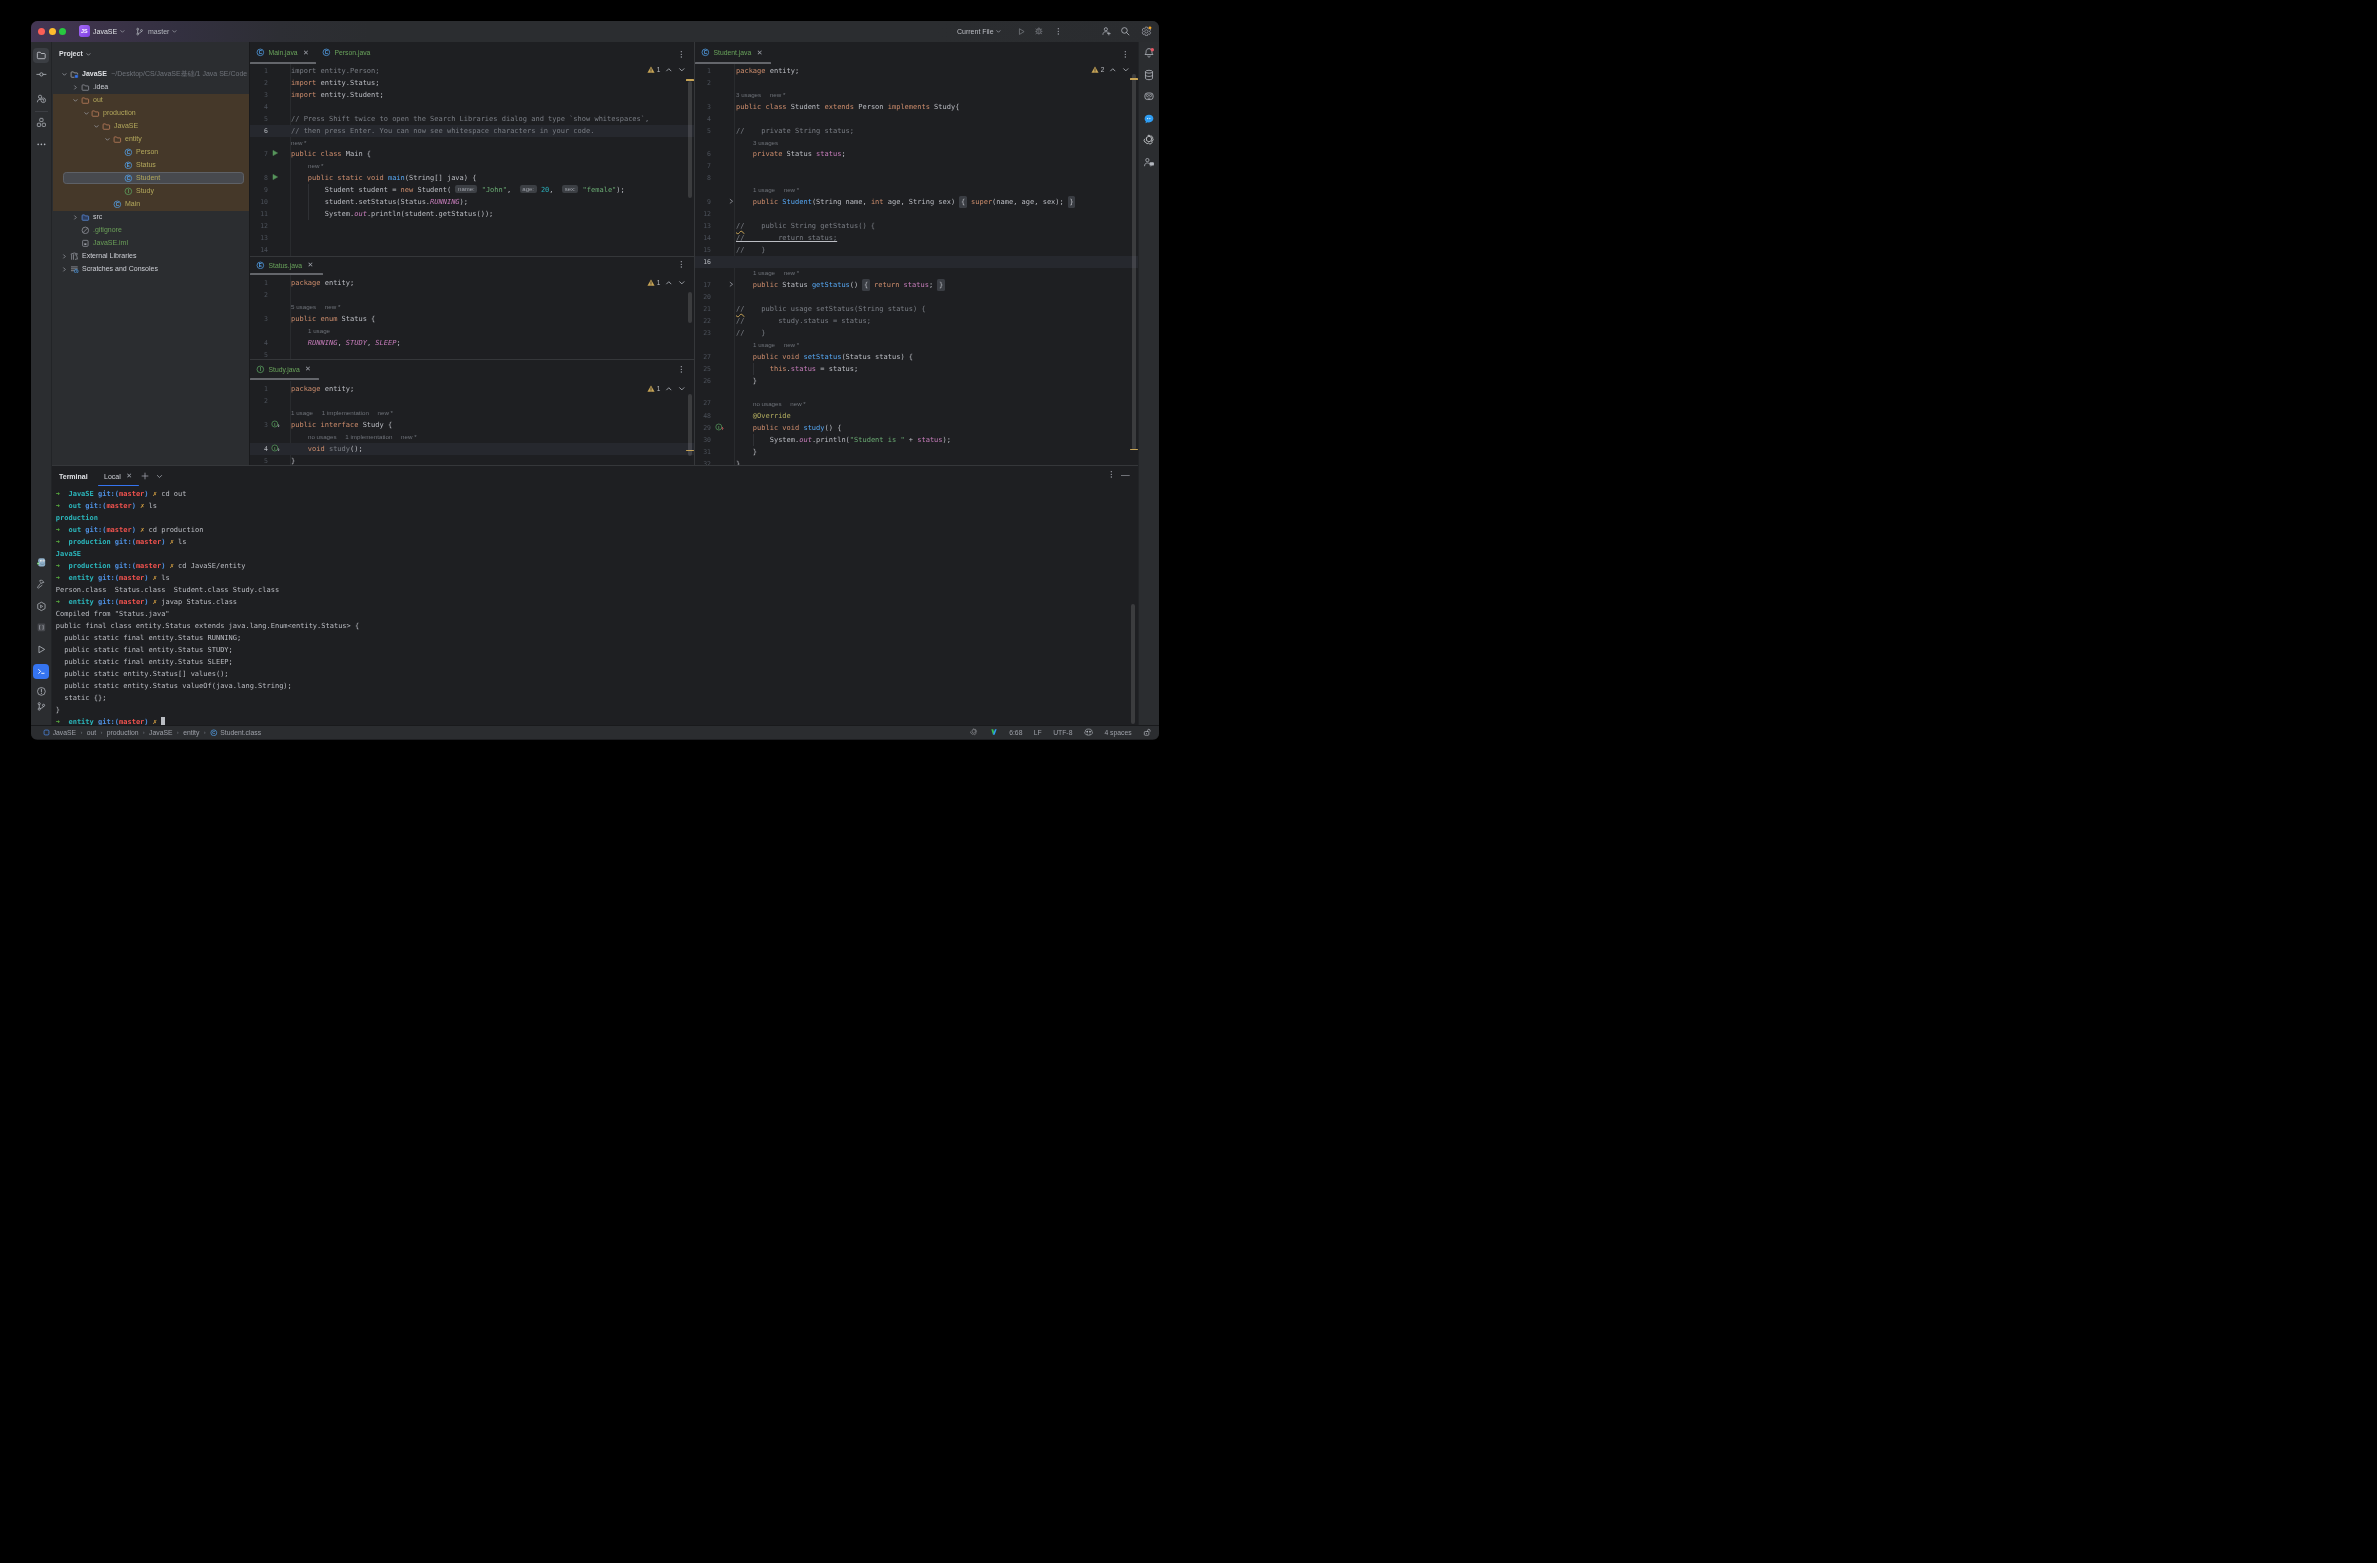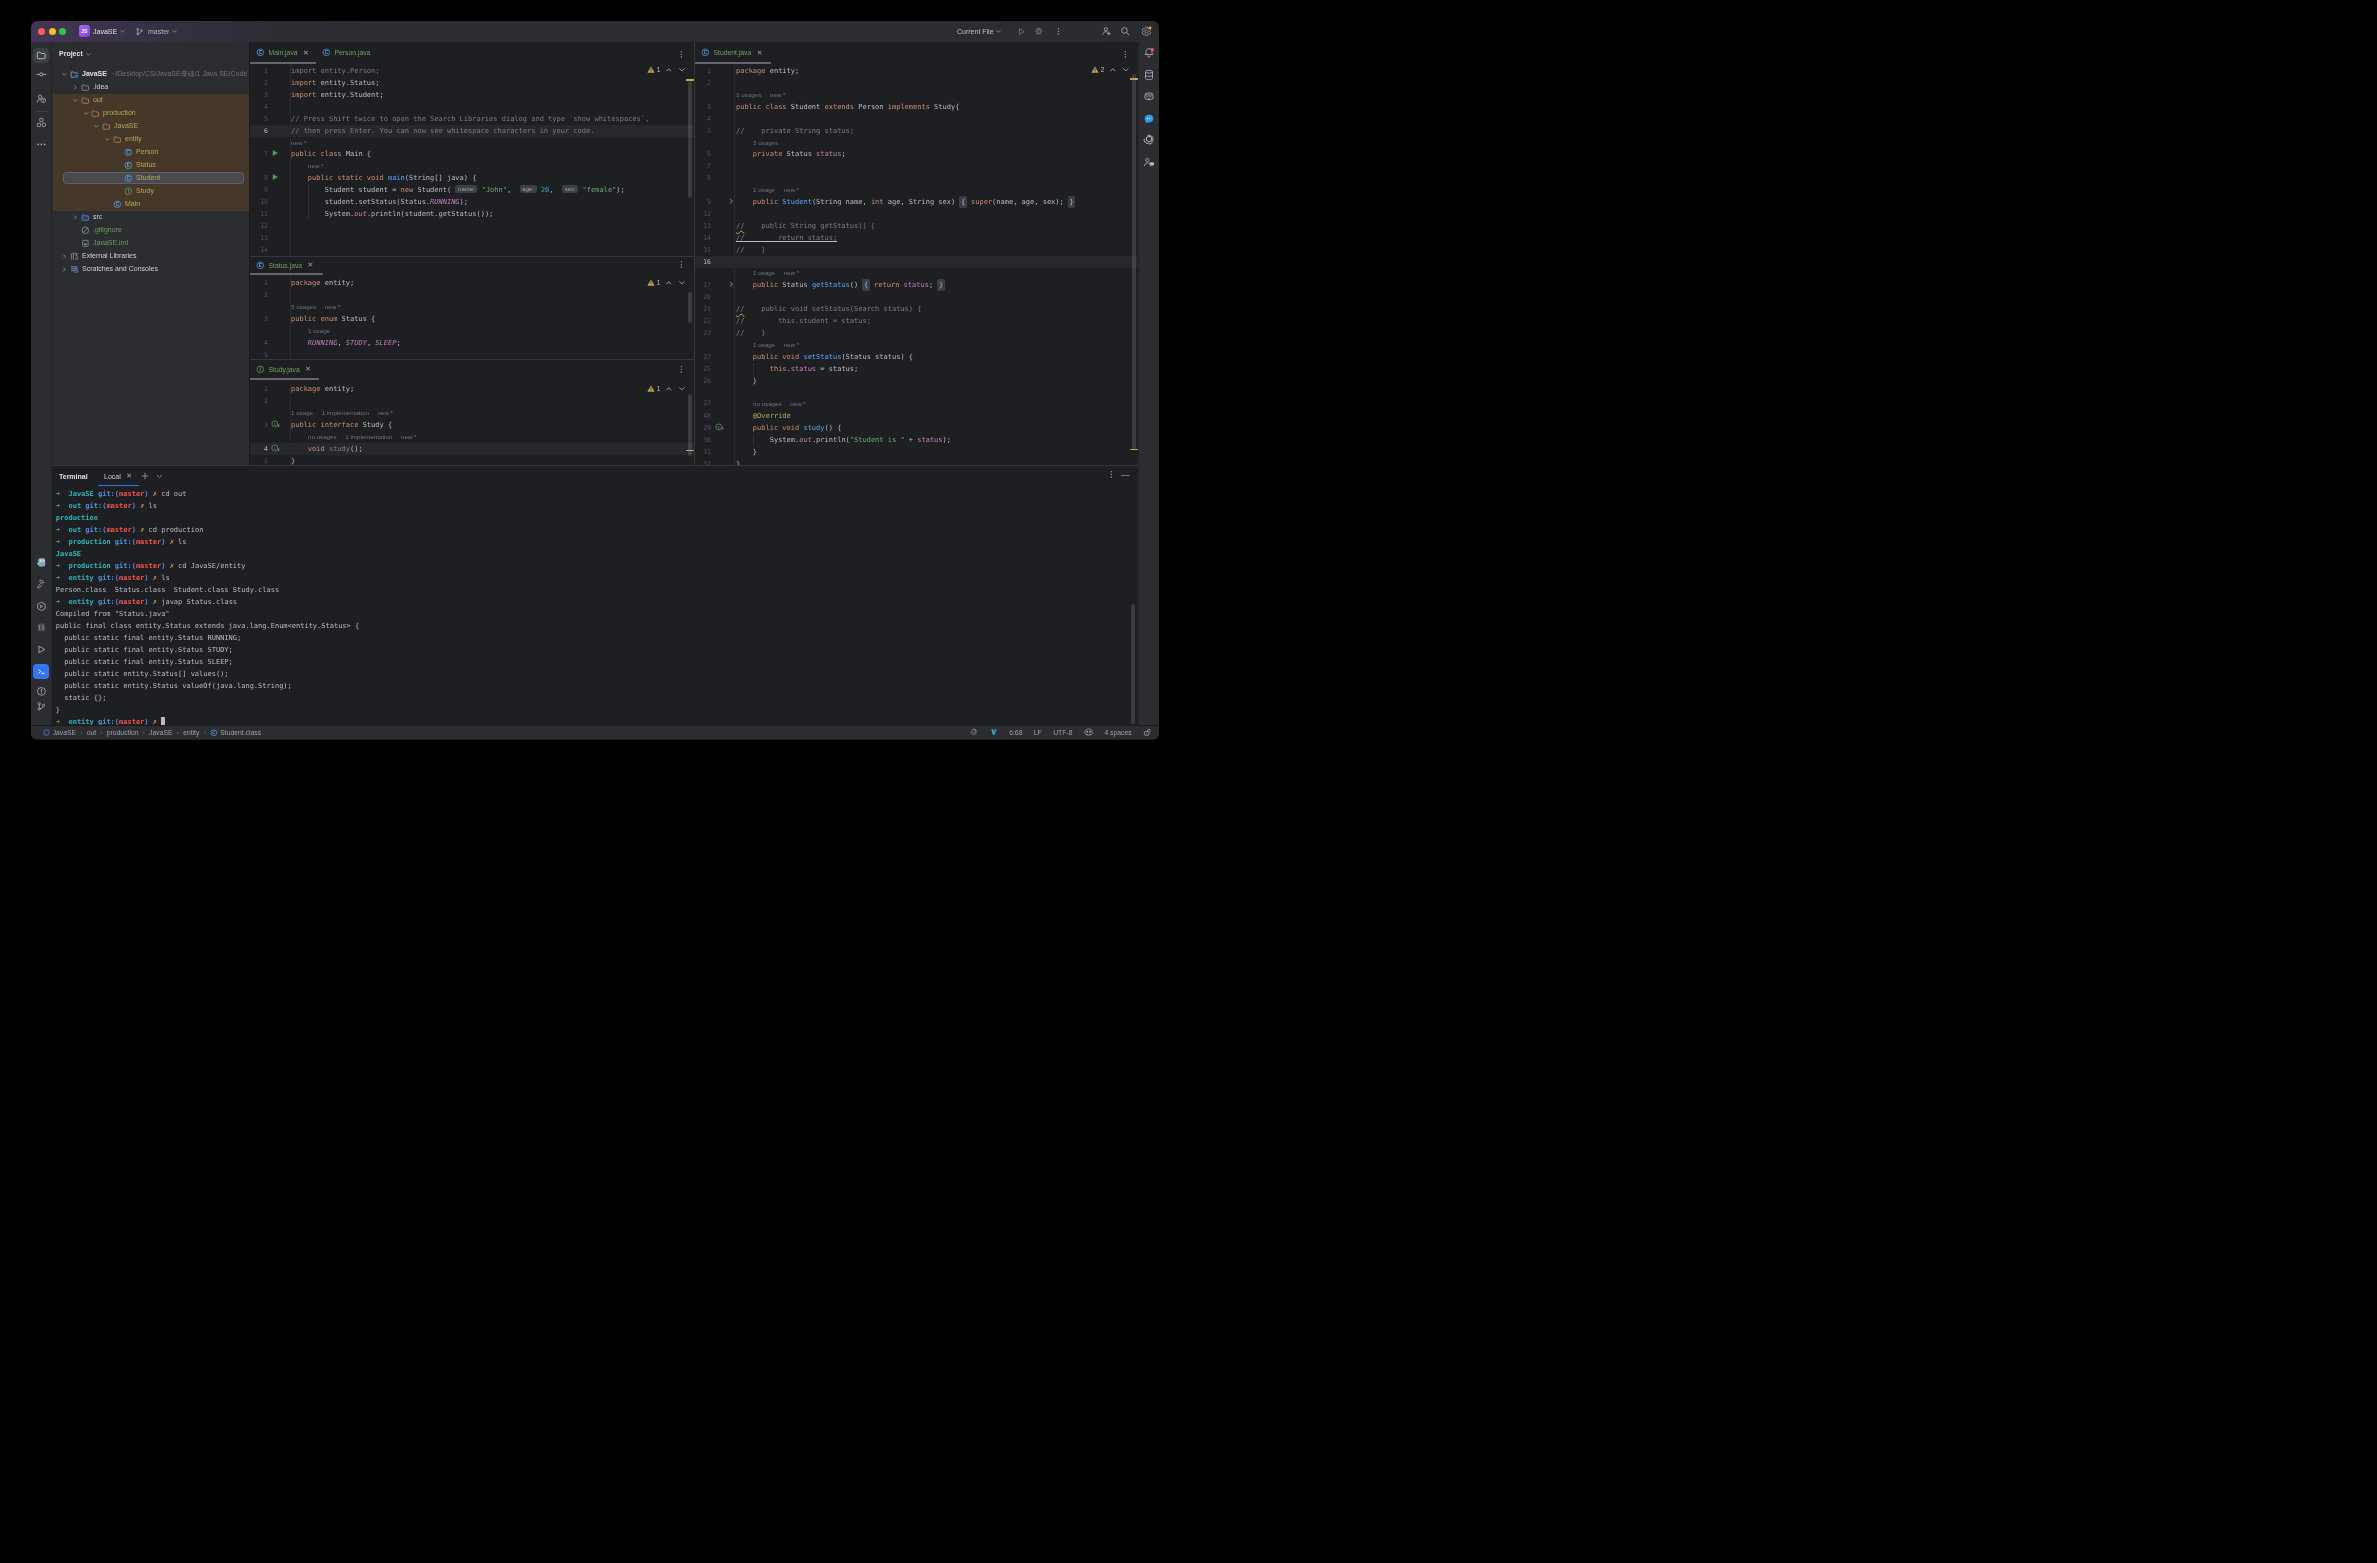--- a/index.html
+++ b/index.html
@@ -710,22 +710,22 @@
         <div class="row" style="top: 144px; position: absolute; left: 0px; width: 100%;"><span class="lnum" style="width: 16px;">12</span><span class="codeline" style="left: 41px;"></span></div>
         <div class="row" style="top: 156px; position: absolute; left: 0px; width: 100%;"><span class="lnum" style="width: 16px;">13</span><span class="codeline" style="left: 41px;"><span class="w">//</span><span class="c">    public String getStatus() {</span></span></div>
         <div class="row" style="top: 168px; position: absolute; left: 0px; width: 100%;"><span class="lnum" style="width: 16px;">14</span><span class="codeline" style="left: 41px; text-decoration: underline;"><span class="c">//        return status;</span></span></div>
         <div class="row" style="top: 180px; position: absolute; left: 0px; width: 100%;"><span class="lnum" style="width: 16px;">15</span><span class="codeline" style="left: 41px;"><span class="c">//    }</span></span></div>
         <div class="row cur" style="top: 192px; position: absolute; left: 0px; width: 100%;"><span class="lnum" style="width: 16px;">16</span><span class="codeline" style="left: 41px;"></span></div>
         <div class="row" style="top: 203px; position: absolute; left: 0px; width: 100%;"><span class="codeline" style="left: 58px;"><span class="inl">1 usage</span><span class="inl">new *</span></span></div>
         <div class="row" style="top: 215px; position: absolute; left: 0px; width: 100%;"><span class="lnum" style="width: 16px;">17</span><span class="gicon" style="left: 33px; top: 2.7px;"><svg width="6.5" height="6.5" viewBox="0 0 12 12" fill="none">
               <path d="M4 2.5 8.5 6 4 9.5" stroke="#9DA0A8" stroke-width="1.4" fill="none" stroke-linecap="round" stroke-linejoin="round"></path>
             </svg></span><span class="codeline" style="left: 41px;"><span class="t">    </span><span class="k">public</span><span class="t"> Status </span><span class="m">getStatus</span><span class="t">() </span><span class="fold">{</span><span class="t"> </span><span class="k">return</span><span class="t"> </span><span class="p">status</span><span class="t">; </span><span class="fold">}</span></span></div>
         <div class="row" style="top: 227px; position: absolute; left: 0px; width: 100%;"><span class="lnum" style="width: 16px;">20</span><span class="codeline" style="left: 41px;"></span></div>
-        <div class="row" style="top: 239px; position: absolute; left: 0px; width: 100%;"><span class="lnum" style="width: 16px;">21</span><span class="codeline" style="left: 41px;"><span class="w">//</span><span class="c">    public void setStatus(Search status) {</span></span></div>
-        <div class="row" style="top: 251px; position: absolute; left: 0px; width: 100%;"><span class="lnum" style="width: 16px;">22</span><span class="codeline" style="left: 41px;"><span class="c">//        this.student = status;</span></span></div>
+        <div class="row" style="top: 239px; position: absolute; left: 0px; width: 100%;"><span class="lnum" style="width: 16px;">21</span><span class="codeline" style="left: 41px;"><span class="w">//</span><span class="c">    public usage setStatus(String status) {</span></span></div>
+        <div class="row" style="top: 251px; position: absolute; left: 0px; width: 100%;"><span class="lnum" style="width: 16px;">22</span><span class="codeline" style="left: 41px;"><span class="c">//        study.status = status;</span></span></div>
         <div class="row" style="top: 263px; position: absolute; left: 0px; width: 100%;"><span class="lnum" style="width: 16px;">23</span><span class="codeline" style="left: 41px;"><span class="c">//    }</span></span></div>
         <div class="row" style="top: 275px; position: absolute; left: 0px; width: 100%;"><span class="codeline" style="left: 58px;"><span class="inl">1 usage</span><span class="inl">new *</span></span></div>
         <div class="row" style="top: 287px; position: absolute; left: 0px; width: 100%;"><span class="lnum" style="width: 16px;">27</span><span class="codeline" style="left: 41px;"><span class="t">    </span><span class="k">public void</span><span class="m"> setStatus</span><span class="t">(Status status) {</span></span></div>
         <div class="row" style="top: 299px; position: absolute; left: 0px; width: 100%;"><span class="lnum" style="width: 16px;">25</span><span class="codeline" style="left: 41px;"><span class="t">        </span><span class="k">this</span><span class="t">.</span><span class="p">status</span><span class="t"> = status;</span></span></div>
         <div class="row" style="top: 311px; position: absolute; left: 0px; width: 100%;"><span class="lnum" style="width: 16px;">26</span><span class="codeline" style="left: 41px;"><span class="t">    }</span></span></div>
         <div class="row" style="top: 333px; position: absolute; left: 0px; width: 100%;"><span class="lnum" style="width: 16px;">27</span><span class="codeline" style="left: 41px;"></span></div>
         <div class="row" style="top: 334px; position: absolute; left: 0px; width: 100%;"><span class="codeline" style="left: 58px;"><span class="inl">no usages</span><span class="inl">new *</span></span></div>
         <div class="row" style="top: 346px; position: absolute; left: 0px; width: 100%;"><span class="lnum" style="width: 16px;">48</span><span class="codeline" style="left: 41px;"><span class="t">    </span><span class="a">@Override</span></span></div>
         <div class="row" style="top: 358px; position: absolute; left: 0px; width: 100%;"><span class="lnum" style="width: 16px;">29</span><span class="gicon" style="left: 19.5px;"><svg width="9.2" height="8" viewBox="0 0 17 15" fill="none">
               <circle cx="7" cy="7.5" r="5.6" stroke="#5FAD65" stroke-width="1.2" fill="#1E1F22"></circle>

